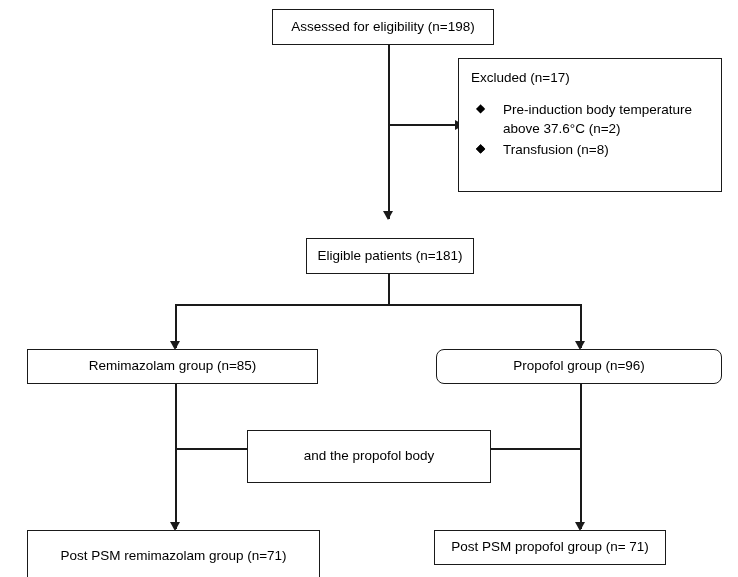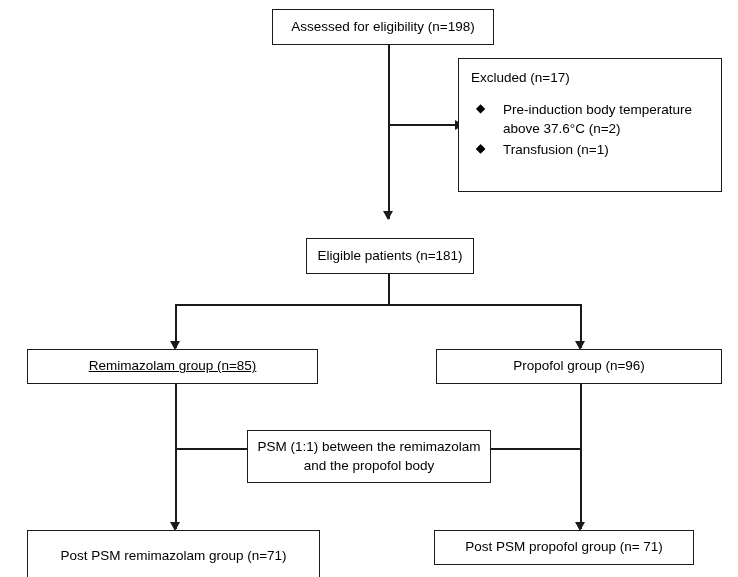--- a/index.html
+++ b/index.html
@@ -126,43 +126,42 @@
     <ul class="excl-list">
       <li>
         <span class="excl-bullet">◆</span>
         <span>Pre-induction body temperature above 37.6°C (n=2)</span>
       </li>
       <li>
         <span class="excl-bullet">◆</span>
       </li>
       <li>
         <span class="excl-bullet">◆</span>
-        <span>Transfusion (n=1)</span>
+        <span>Transfusion (n=8)</span>
       </li>
     </ul>
   </div>
 
   <div class="node" style="left:306px; top:218px; width:168px; height:36px;margin-top:20px;">
     <span>Eligible patients (n=181)</span>
   </div>
 
-  <div class="node" style="left:27px; top:349px; width:291px; height:35px;text-decoration:underline;">
+  <div class="node" style="left:27px; top:349px; width:291px; height:35px;">
     <span>Remimazolam group (n=85)</span>
   </div>
 
-  <div class="node" style="left:436px; top:349px; width:286px; height:35px;">
+  <div class="node" style="left:436px; top:349px; width:286px; height:35px;border-radius:8px;">
     <span>Propofol group (n=96)</span>
   </div>
 
   <div class="node" style="left:247px; top:430px; width:244px; height:53px; flex-direction:column;">
-    <span>PSM (1:1) between the remimazolam</span>
     <span>and the propofol body</span>
   </div>
 
   <div class="node" style="left:27px; top:530px; width:293px; height:52px;">
     <span>Post PSM remimazolam group (n=71)</span>
   </div>
 
-  <div class="node" style="left:434px; top:530px; width:260px; height:35px;">
+  <div class="node" style="left:434px; top:530px; width:232px; height:35px;">
     <span>Post PSM propofol group (n= 71)</span>
   </div>
 
 </div>
 
 </body></html>

